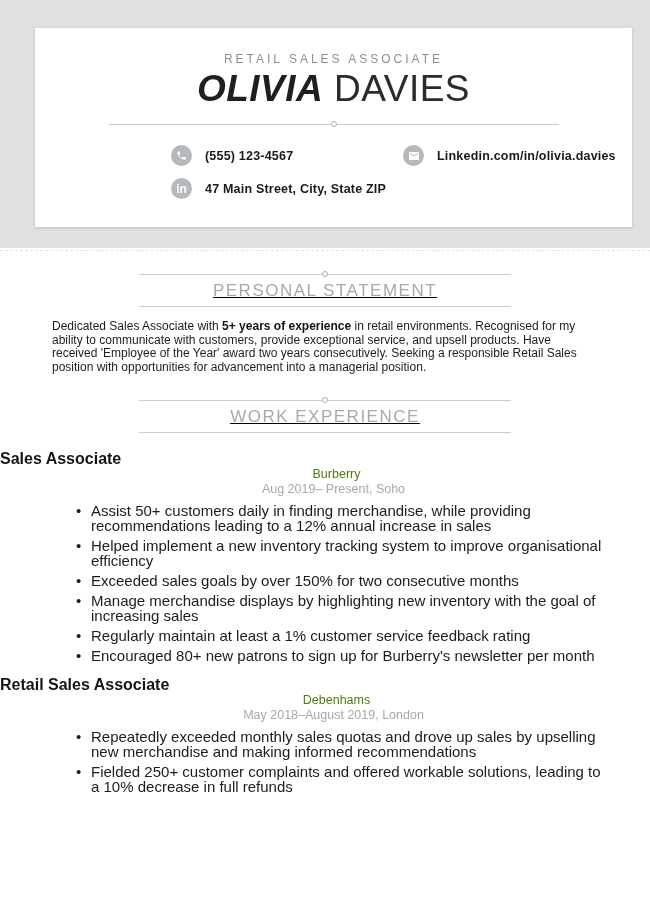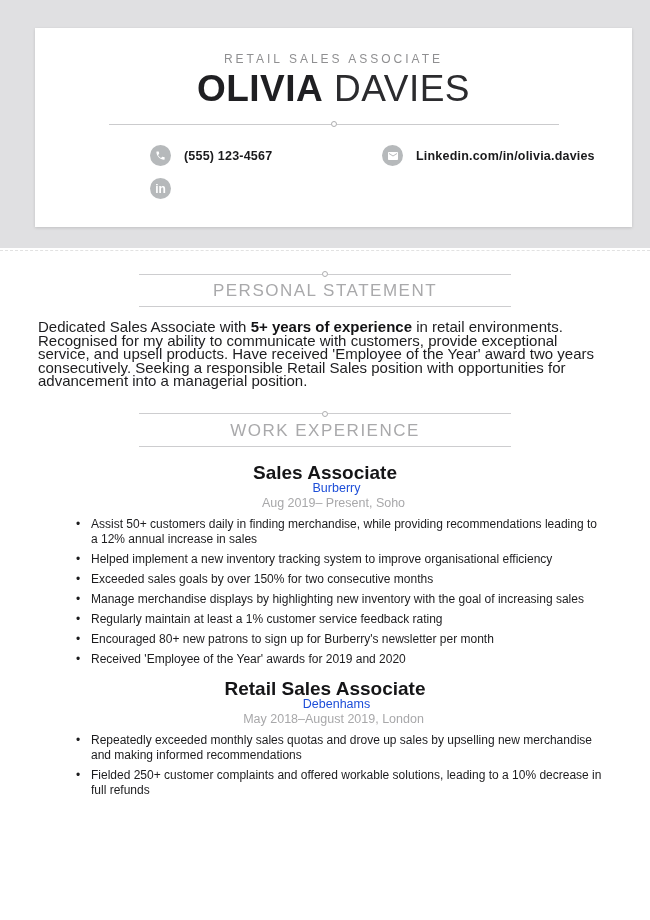--- a/index.html
+++ b/index.html
@@ -18,71 +18,71 @@
   .kicker {
     padding-top:24px; text-align:center;
     font-size:12px; letter-spacing:3px;
     color:#8f8f91; font-weight:400;
   }
   .name {
     text-align:center; margin-top:3px;
     font-size:37px; line-height:40px; letter-spacing:.5px;
     font-weight:400; color:#2b2b2e; white-space:nowrap;
   }
-  .name .first { font-weight:700; color:#1f1f22; }
+  .name .first { font-weight:700; color:#1f1f22;font-style:italic; }
   .divider { width:450px; margin:12px auto 0; display:flex; align-items:center; }
   .divider .ln { flex:1; height:1px; background:#cbcbcd; }
   .dot {
     width:6px; height:6px; flex:none;
     border:1px solid #aeaeb0; border-radius:50%; background:#fff;
   }
   .contacts {
     margin-top:18px; padding-left:115px;
-    display:grid; grid-template-columns:232px auto; row-gap:12px;
+    display:grid; grid-template-columns:232px auto; row-gap:12px;margin-left:21px;
   }
   .contact { display:flex; align-items:center; gap:13px; }
   .cicon {
     width:21px; height:21px; border-radius:50%; flex:none;
     background:#b6b9bb; color:#fff;
     display:flex; align-items:center; justify-content:center;
   }
   .cicon svg { display:block; }
   .cicon .in-txt { font-size:12px; font-weight:700; line-height:1; }
   .ctext { font-size:12.5px; font-weight:600; color:#1a1a1c; letter-spacing:.2px; }
 
   .pagebreak { border-top:1px dashed #e2e2e2; height:0; margin-top:2px; }
 
   
-  .sec-head { width:372px; margin:20px auto 6px; }
+  .sec-head { width:372px; margin:20px auto 6px;text-decoration:underline; }
   .sec-head.work { margin-top:23px; }
   .ruledot { display:flex; align-items:center; }
   .ruledot .ln { flex:1; height:1px; background:#cdcdcf; }
   .sec-title {
     text-align:center; font-size:17px; line-height:20px;
     letter-spacing:1.5px; color:#a9a9ab; font-weight:400;
     margin:4px 0 5px;
   }
   .rule { height:1px; background:#cdcdcf; }
 
   .statement {
-    margin:13px 38px 0;
-    font-size:15px; line-height:13.5px; color:#1d1d1f;
+    margin:13px 52px 0;
+    font-size:12px; line-height:13.5px; color:#1d1d1f;
   }
   .statement b { font-weight:700; color:#131315; }
 
   
   .job { margin-top:18px; }
   .job + .job { margin-top:14px; }
-  .jtitle  { text-align:center; font-size:19px; line-height:16px; font-weight:700; color:#151517; }
-  .jcompany{ text-align:center; font-size:12.5px; line-height:15px; color:#1d4ed8;padding-left:23px; }
+  .jtitle  { text-align:left; font-size:16px; line-height:16px; font-weight:700; color:#151517; }
+  .jcompany{ text-align:center; font-size:12.5px; line-height:15px; color:#4d7c0f;padding-left:23px; }
   .jdates  { text-align:center; font-size:12.5px; line-height:15px; color:#a8a8aa;padding-left:17px; }
   .jbullets { list-style:none; margin:6px 45px 0 75px; }
   .jbullets li {
     position:relative; padding-left:16px;
-    font-size:12px; line-height:15px; margin-bottom:5px; color:#1c1c1e;
+    font-size:15px; line-height:15px; margin-bottom:5px; color:#1c1c1e;
   }
   .jbullets li::before { content:"\2022"; position:absolute; left:1px; top:0; color:#1c1c1e; }
 </style>
 </head>
 <body>
 
 <div class="hero">
   <div class="card">
     <div class="kicker">RETAIL SALES ASSOCIATE</div>
     <h1 class="name"><span class="first">OLIVIA</span> <span class="last">DAVIES</span></h1>
@@ -105,20 +105,21 @@
             <svg width="12" height="12" viewBox="0 0 24 24">
               <path fill="#fff" d="M20 4H4c-1.1 0-2 .9-2 2v12c0 1.1.9 2 2 2h16c1.1 0 2-.9 2-2V6c0-1.1-.9-2-2-2zm0 4-8 5-8-5V6l8 5 8-5v2z"></path>
             </svg>
           </span>
           <span class="ctext">Linkedin.com/in/olivia.davies</span>
         </div>
         <div class="contact">
           <span class="cicon">
             <span class="in-txt">in</span>
           </span>
+          <span class="ctext">47 Main Street, City, State ZIP</span>
         </div>
       </div>
   </div>
 </div>
 
 <div class="pagebreak"></div>
 
 <main>
   <section>
     <div class="sec-head">
@@ -148,21 +149,20 @@
           <div class="jtitle">Sales Associate</div>
           <div class="jcompany">Burberry</div>
           <div class="jdates">Aug 2019– Present, Soho</div>
           <ul class="jbullets">
             <li>Assist 50+ customers daily in finding merchandise, while providing recommendations leading to a 12% annual increase in sales</li>
             <li>Helped implement a new inventory tracking system to improve organisational efficiency</li>
             <li>Exceeded sales goals by over 150% for two consecutive months</li>
             <li>Manage merchandise displays by highlighting new inventory with the goal of increasing sales</li>
             <li>Regularly maintain at least a 1% customer service feedback rating</li>
             <li>Encouraged 80+ new patrons to sign up for Burberry's newsletter per month</li>
-            <li>Received 'Employee of the Year' awards for 2019 and 2020</li>
           </ul>
         </div>
         <div class="job">
           <div class="jtitle">Retail Sales Associate</div>
           <div class="jcompany">Debenhams</div>
           <div class="jdates">May 2018–August 2019, London</div>
           <ul class="jbullets">
             <li>Repeatedly exceeded monthly sales quotas and drove up sales by upselling new merchandise and making informed recommendations</li>
             <li>Fielded 250+ customer complaints and offered workable solutions, leading to a 10% decrease in full refunds</li>
           </ul>

